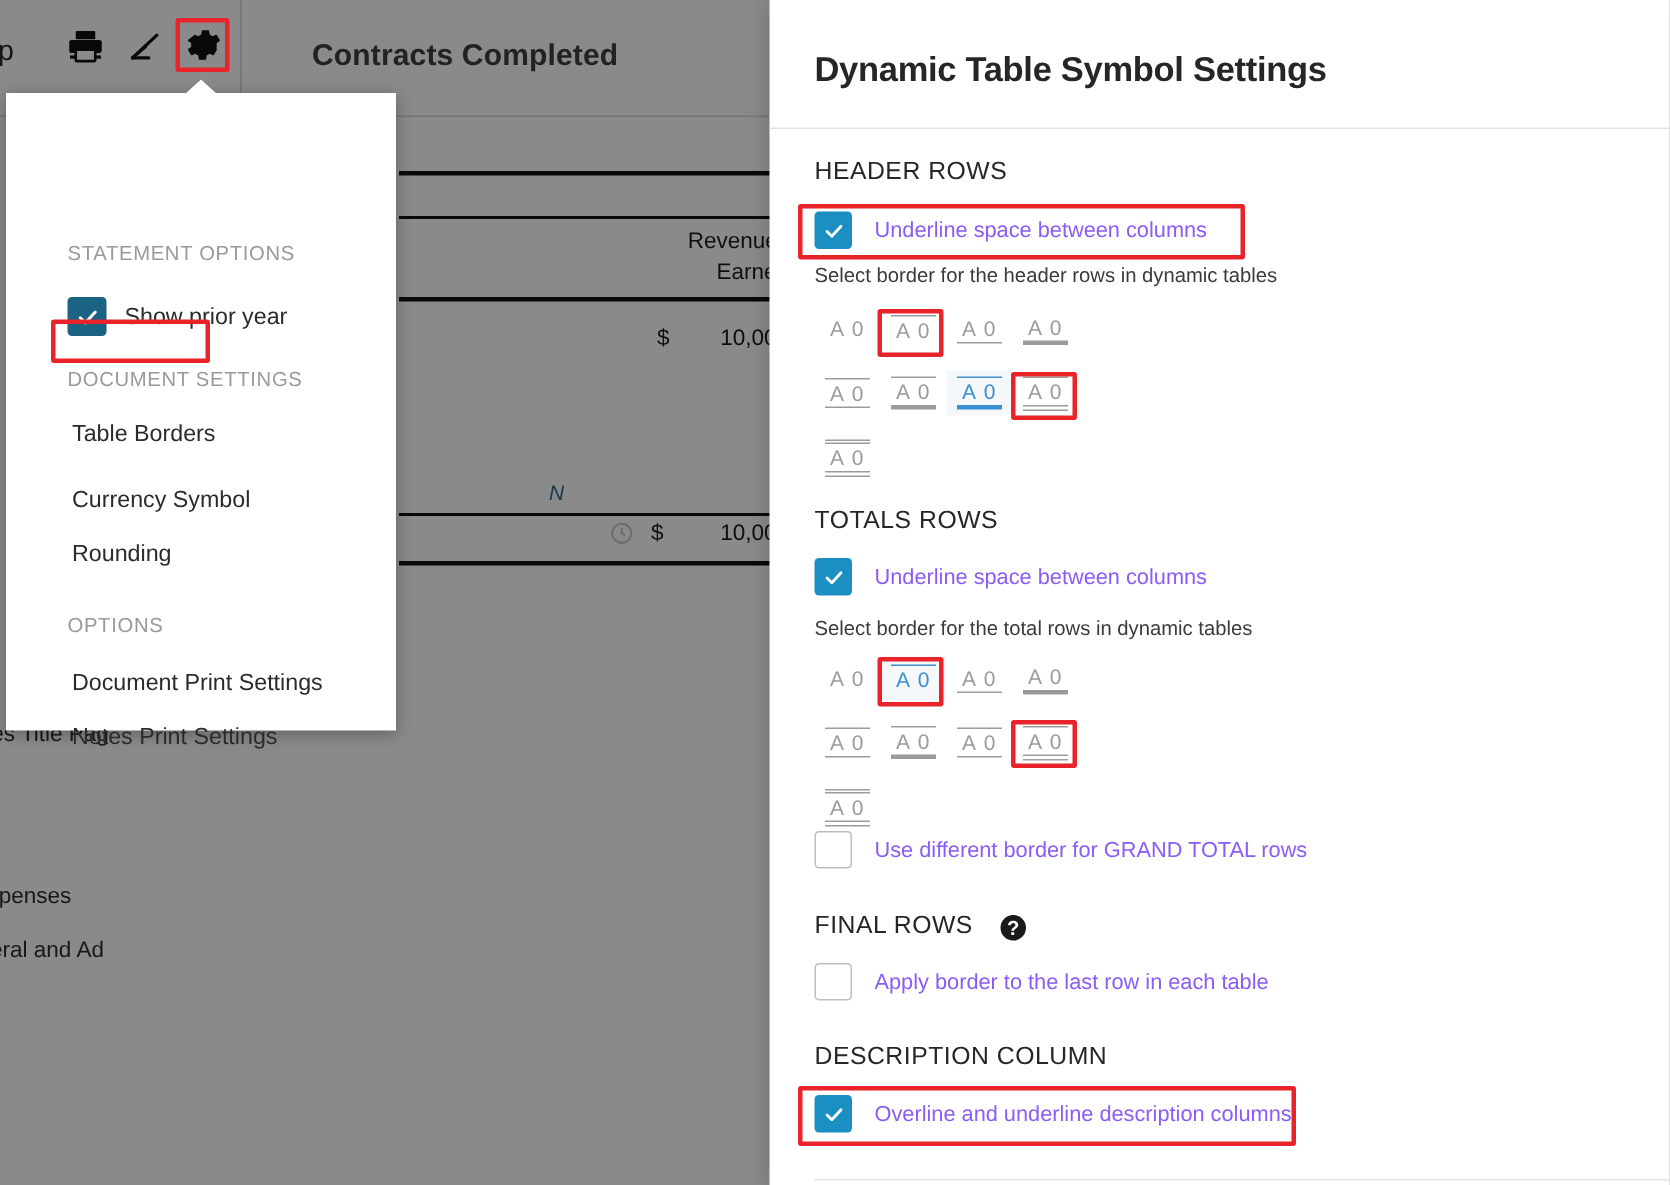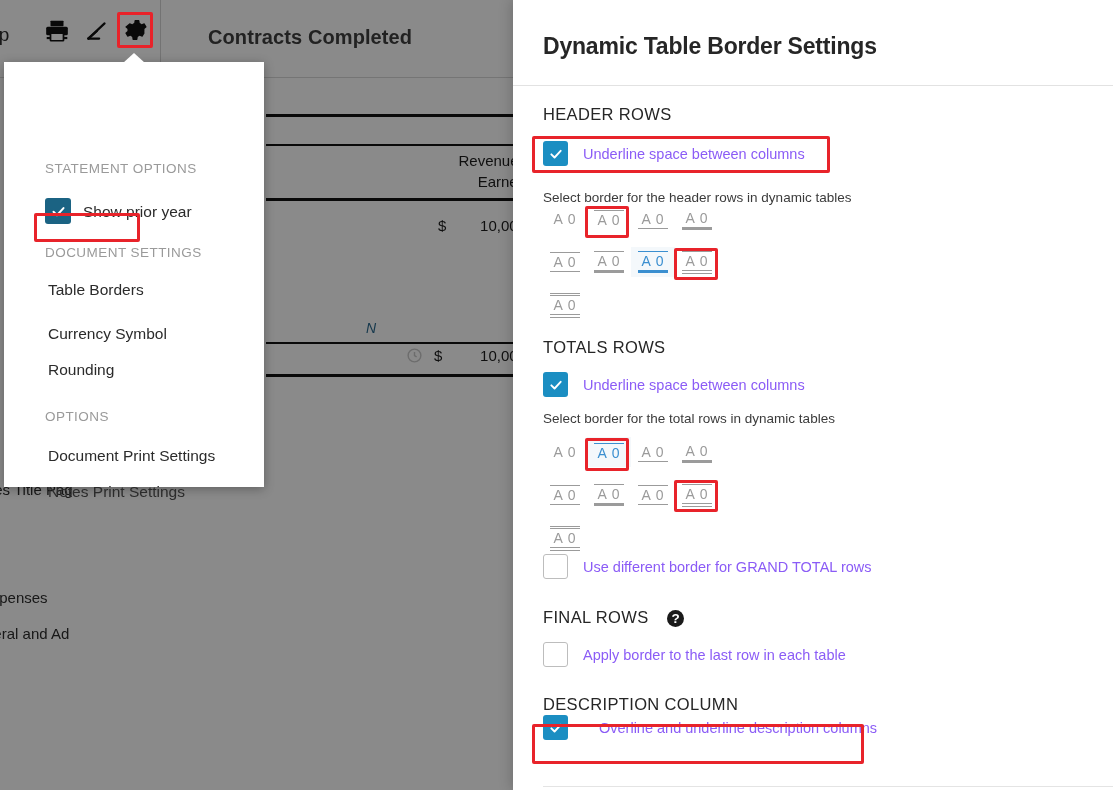--- a/index.html
+++ b/index.html
@@ -241,37 +241,37 @@
     <div class="menu-item" style="top:385px;">Document Print Settings</div>
     <div class="menu-item" style="top:421px;">Notes Print Settings</div>
   </div>
 
   <div class="hl-red" style="left:117px; top:12px; width:36px; height:36px;"></div>
   <div class="hl-red" style="left:34px; top:213px; width:106px; height:29px;"></div>
 
   <div class="panel">
 
     <div class="panel-head">
-      <div class="panel-title">Dynamic Table Border Settings</div>
+      <div class="panel-title">Dynamic Table Symbol Settings</div>
     </div>
 
     <div class="panel-body">
 
       <div class="sec-title" style="top:19px;">HEADER ROWS</div>
 
       <div class="cb-row" style="top:55px;">
         <div class="cb on">
           <svg viewBox="0 0 24 24" fill="none" stroke="#fff" stroke-width="3.2" stroke-linecap="round" stroke-linejoin="round">
               <path d="M4 12.5 L9.5 18 L20 6.5"></path>
             </svg>
         </div>
         <div class="cb-label">Underline space between columns</div>
       </div>
 
-      <div class="sec-desc" style="top:104px;">Select border for the header rows in dynamic tables</div>
+      <div class="sec-desc" style="top:90px;">Select border for the header rows in dynamic tables</div>
 
       <div class="swatch-grid" style="top:118px;">
         <div class="sw-row">
           <div class="sw v-none">
               <span class="gl">A 0</span>
             </div>
           <div class="sw v-over">
               <span class="gl">A 0</span>
             </div>
           <div class="sw v-under1">
@@ -359,21 +359,21 @@
       <div class="sec-title" style="top:522px;">FINAL ROWS</div>
       <div class="sec-help" style="left:154px; top:524px;">?</div>
 
       <div class="cb-row" style="top:556px;">
         <div class="cb off"></div>
         <div class="cb-label">Apply border to the last row in each table</div>
       </div>
 
       <div class="sec-title" style="top:609px;">DESCRIPTION COLUMN</div>
 
-      <div class="cb-row" style="top:629px;gap:16px;">
+      <div class="cb-row" style="top:644px;">
         <div class="cb on">
           <svg viewBox="0 0 24 24" fill="none" stroke="#fff" stroke-width="3.2" stroke-linecap="round" stroke-linejoin="round">
               <path d="M4 12.5 L9.5 18 L20 6.5"></path>
             </svg>
         </div>
         <div class="cb-label">Overline and underline description columns</div>
       </div>
 
       <div class="panel-divider" style="top:700px;"></div>
     </div>

